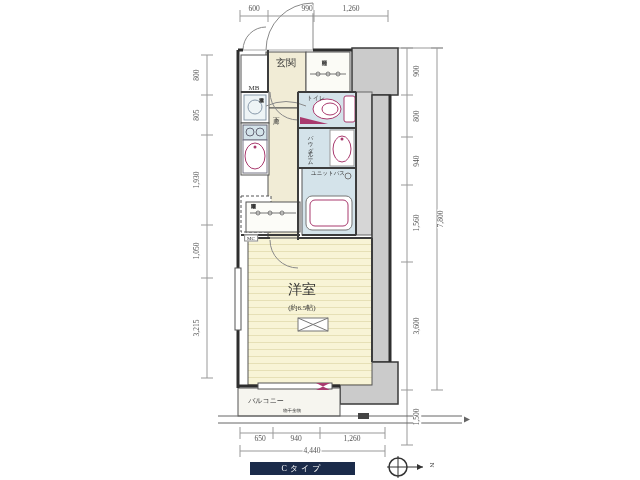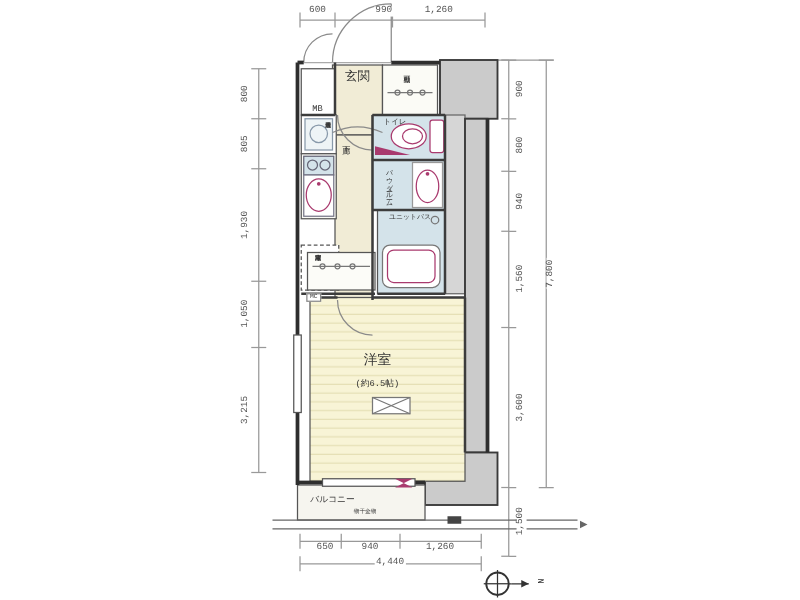--- a/index.html
+++ b/index.html
@@ -1,18 +1,18 @@
 <!DOCTYPE html>
 <html><head>
 <meta charset="utf-8">
 <style>
   html,body { margin:0; padding:0; background:#fff; }
   .canvas {
     position:relative; width:525px; height:480px; background:#ffffff;
-    font-family:Liberation Mono, monospace; overflow:hidden;
+    font-family:Liberation Serif, serif; overflow:hidden;
   }
   .canvas svg { position:absolute; left:0; top:0; }
   .lbl { position:absolute; transform:translate(-50%,-50%); color:#333;
          white-space:nowrap; line-height:1; }
   .dim { position:absolute; transform:translate(-50%,-50%); font-size:7.5px;
          color:#555; background:#fff; padding:0 1px; white-space:nowrap; line-height:1; }
   .dim.v { transform:translate(-50%,-50%) rotate(-90deg); background:#fff; }
   .vtext { position:absolute; writing-mode:vertical-rl; text-orientation:upright;
            color:#333; line-height:1.1; letter-spacing:0; }
   .typebar { position:absolute; left:250px; top:462px; width:105px; height:13px;
@@ -221,20 +221,23 @@
   <span class="lbl" style="left:254px;top:88px;font-size:7px">MB</span>
   <span class="lbl" style="left:286px;top:63px;font-size:10px">玄関</span>
   <span class="vtext" style="left:322px;top:56px;height:34px;font-size:5.5px">可動棚</span>
   <span class="lbl" style="left:316px;top:98px;font-size:6px">トイレ</span>
   <span class="vtext" style="left:308px;top:131px;height:36px;font-size:5.5px">パウダールーム</span>
   <span class="lbl" style="left:328px;top:174px;font-size:5.5px">ユニットバス</span>
   <span class="vtext" style="left:273px;top:112px;height:26px;font-size:6.5px">廊下</span>
   <span class="vtext" style="left:258px;top:94px;height:28px;font-size:4.5px">洗濯機置場</span>
   <span class="vtext" style="left:250px;top:199px;height:31px;font-size:5px">冷蔵庫置場</span>
   <span class="lbl" style="left:251px;top:238px;font-size:5px;background:#fff;border:0.5px solid #888;padding:0 2px">MC</span>
-  <span class="lbl" style="left:302px;top:290px;font-size:11px">洋室</span>
+  <span class="lbl" style="left:302px;top:290px;font-size:14px">洋室</span>
   <span class="lbl" style="left:302px;top:308px;font-size:7px">(約6.5帖)</span>
   <span class="lbl" style="left:266px;top:401px;font-size:7px">バルコニー</span>
   <span class="lbl" style="left:292px;top:411px;font-size:4.5px">物干金物</span>
 
+  <div class="typebar">
+    <span>Cタイプ</span>
+  </div>
   <span class="northletter">N</span>
 
 </div>
 
 </body></html>

